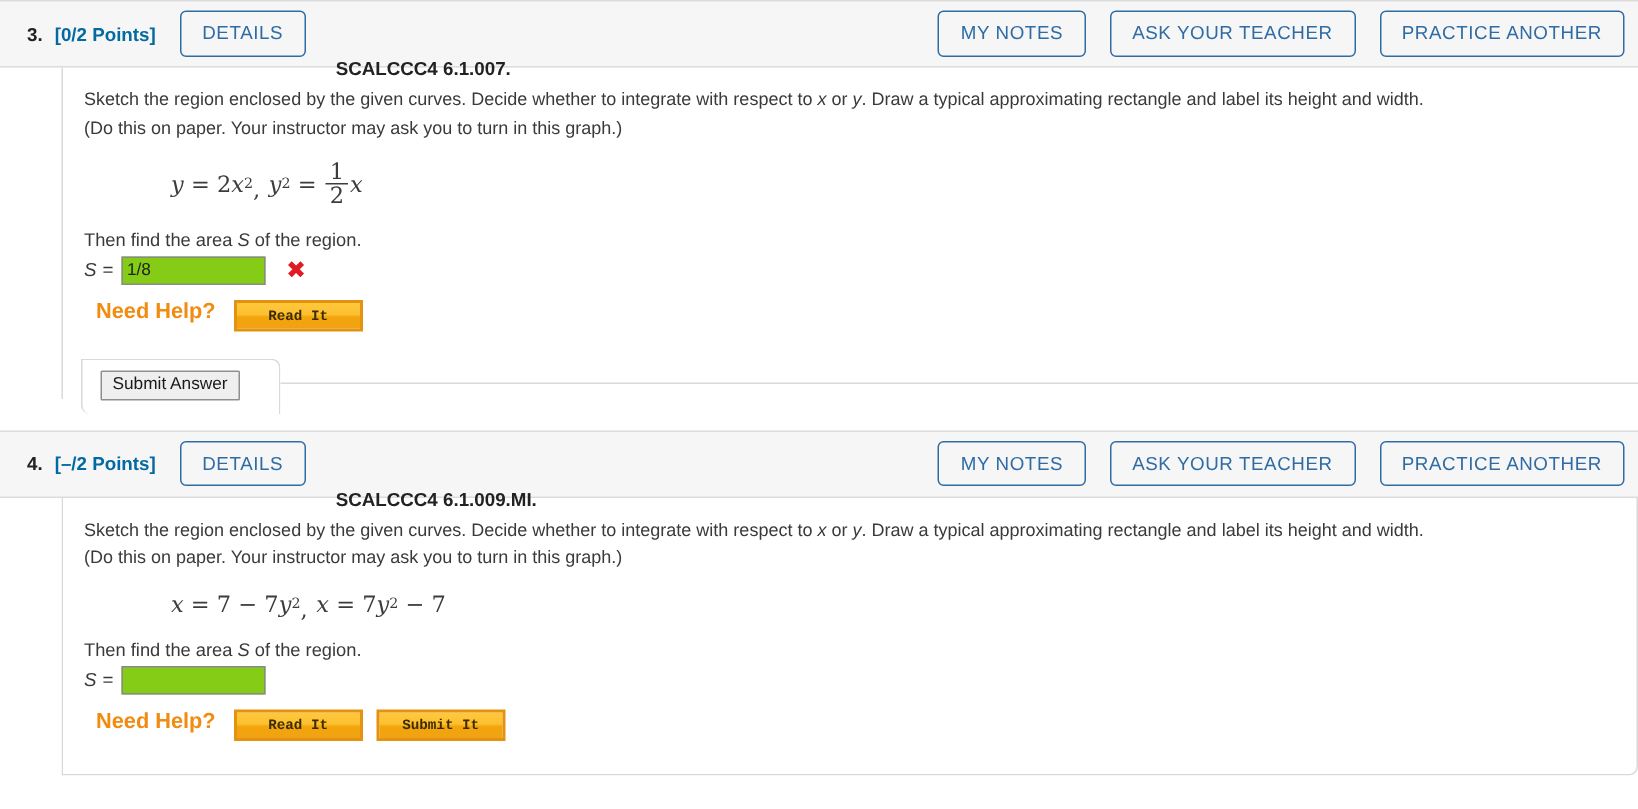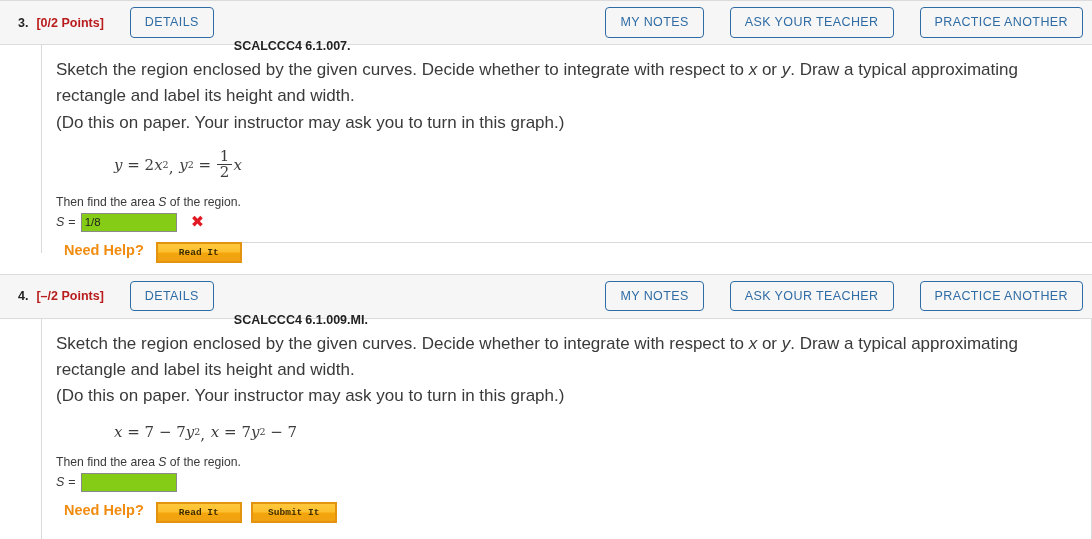--- a/index.html
+++ b/index.html
@@ -30,34 +30,34 @@
   .q-num {
     font-weight: bold;
     font-size: 12.5px;
     color: #222;
     margin-left: 18px;
     white-space: nowrap;
   }
   .q-points {
     font-weight: bold;
     font-size: 12.5px;
-    color: #b91c1c;
+    color: #0369a1;
     margin-left: 8px;
     white-space: nowrap;
   }
   .hbtn {
     border: 1px solid #2f6ca5;
     border-radius: 4px;
     background: #f6f6f6;
     color: #2f6ca5;
     font-size: 12.5px;
     font-weight: normal;
     letter-spacing: .4px;
     padding: 8px 14px;
-    margin-left: 26px;
+    margin-left: 16px;
     cursor: pointer;
     white-space: nowrap;
     font-family: "Liberation Sans", sans-serif;
     line-height: 1;
   }
   .q-code {
     font-weight: bold;
     font-size: 12.5px;
     color: #222;
     margin-left: 20px;
@@ -78,21 +78,21 @@
     padding: 12px 0 0 0;
     position: relative;
   }
   .q-body.nobox {
     border-left: 1px solid #d9d9d9;
     border-right: none;
     border-bottom: none;
     border-bottom-right-radius: 0;
   }
   .qtext {
-    font-size: 17px;
+    font-size: 12px;
     line-height: 1.55;
     color: #3a3a3a;
     padding: 0 14px 0 14px;
   }
   .qtext em { font-style: italic; }
 
   
   .mathline {
     font-family: "DejaVu Serif", serif;
     font-size: 15px;
@@ -262,20 +262,23 @@
       <span class="ans-eq">=</span>
       <input class="ans-input" type="text" value="1/8" style="">
       <span class="xmark">✖</span>
     </div>
 
     <div class="help-row">
       <span class="help-label">Need Help?</span>
       <button class="helpbtn">Read It</button>
     </div>
 
+    <div class="submit-tab">
+      <button class="submit-btn">Submit Answer</button>
+    </div>
     <div class="submit-rule"></div>
     <div class="pad-bottom"></div>
   </div>
 </div>
 
 <div class="gap"></div>
 
 <div class="problem">
 
   <div class="q-header">

